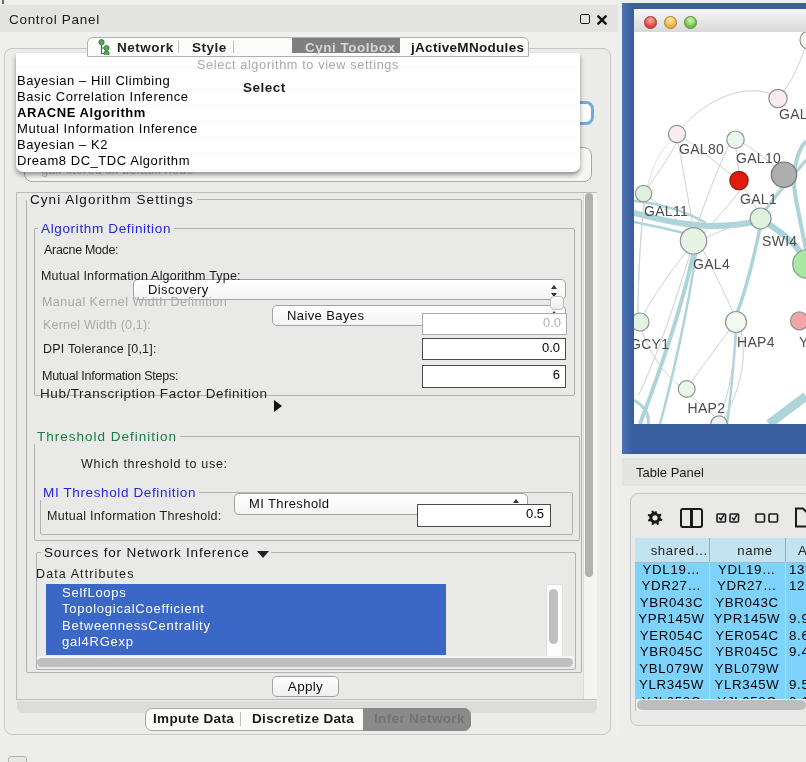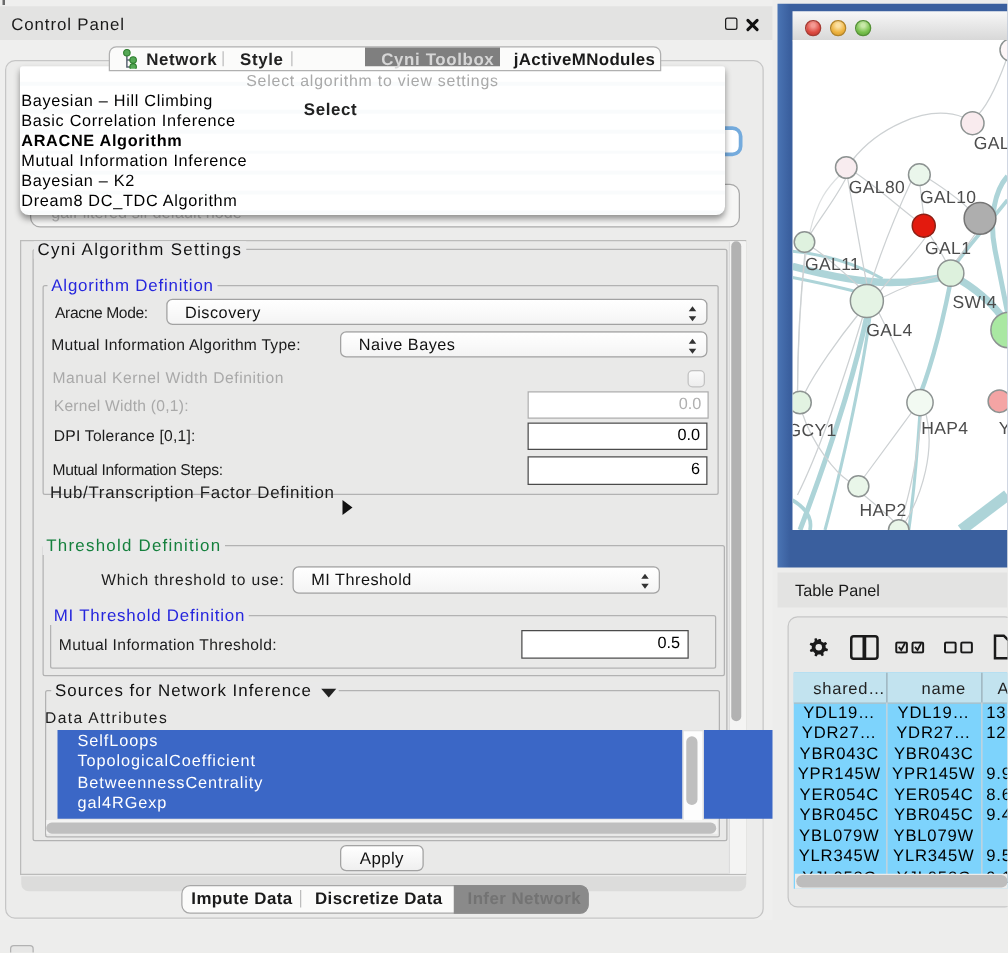--- a/index.html
+++ b/index.html
@@ -2,21 +2,21 @@
 <html><head>
 <meta charset="utf-8">
 <style>
 html,body{margin:0;padding:0;}
 body{width:806px;height:762px;position:relative;overflow:hidden;background:#ededec;
   font-family:"Liberation Sans",sans-serif;}
 .abs{position:absolute;}
 .lbl{font-weight:normal;font-size:12.5px;letter-spacing:0.2px;color:#1c1c1c;}
 .dis{color:#a9a9a9;}
 .combo{position:absolute;background:linear-gradient(#ffffff,#f4f4f4);border:1px solid #a2a2a2;border-radius:5px;
-  font-size:13px;letter-spacing:0.4px;color:#111;}
+  font-size:13px;letter-spacing:0.4px;color:#111;margin-top:40px;}
 .combo .ctext{position:absolute;left:14px;top:2.5px;}
 .arr{position:absolute;right:7px;top:4px;width:8px;height:14px;}
 .fld{position:absolute;background:#fff;font-size:13px;color:#000;text-align:right;}
 .grp{position:absolute;border:1px solid #b2b2b2;border-radius:2px;}
 .gtitle{position:absolute;top:-7px;font-size:13.5px;background:#e9e9e9;padding:0 3px;line-height:14px;}
 </style>
 </head>
 <body>
 
 <div class="abs" style="left:0;top:0;width:618px;height:736px;background:#efefee;"></div>
@@ -121,21 +121,21 @@
 <div class="abs lbl" style="left:47px;top:509px;letter-spacing:0.3px;">Mutual Information Threshold:</div>
 <div class="fld" style="left:417px;top:504px;width:126px;height:20px;border:1.5px solid #4a4a4a;padding:1px 6px 0 0;">0.5</div>
 
 <div class="grp" style="left:36px;top:552px;width:538px;height:116px;"></div>
 <div class="gtitle" style="left:41px;top:545.5px;color:#111;letter-spacing:0.8px;">Sources for Network Inference &nbsp;&nbsp;&nbsp;</div>
 <svg class="abs" style="left:256px;top:550px;" width="14" height="10" viewBox="0 0 14 10">
     <path d="M1 1 L13 1 L7 8 Z" fill="#222"></path>
   </svg>
 <div class="abs lbl" style="left:36px;top:567px;letter-spacing:1.1px;">Data Attributes</div>
 
-<div class="abs" style="left:46px;top:584px;width:572px;height:71px;background:#3b67c6;overflow:hidden;">
+<div class="abs" style="left:46px;top:584px;width:400px;height:71px;background:#3b67c6;overflow:hidden;">
   <div style="position:absolute;left:16px;top:1px;font-size:13px;letter-spacing:0.75px;color:#fff;line-height:16.3px;white-space:nowrap;">SelfLoops<br>TopologicalCoefficient<br>BetweennessCentrality<br>gal4RGexp</div>
 </div>
 <div class="abs" style="left:546px;top:584px;width:15px;height:71px;background:#fdfdfd;border:1px solid #e0e0e0;"></div>
 <div class="abs" style="left:549px;top:589px;width:9px;height:55px;background:#bfbfbf;border-radius:4.5px;"></div>
 
 <div class="abs" style="left:37px;top:656px;width:537px;height:11px;background:#f4f4f3;"></div>
 <div class="abs" style="left:37px;top:657.5px;width:536px;height:9px;background:#bfbfbf;border-radius:4.5px;"></div>
 
 <div class="abs" style="left:272px;top:676px;width:65px;height:19px;background:linear-gradient(#ffffff,#efefef);border:1px solid #a3a3a3;border-radius:5px;text-align:center;font-size:13.5px;font-weight:500;letter-spacing:0.3px;color:#111;line-height:19px;">Apply</div>
 

